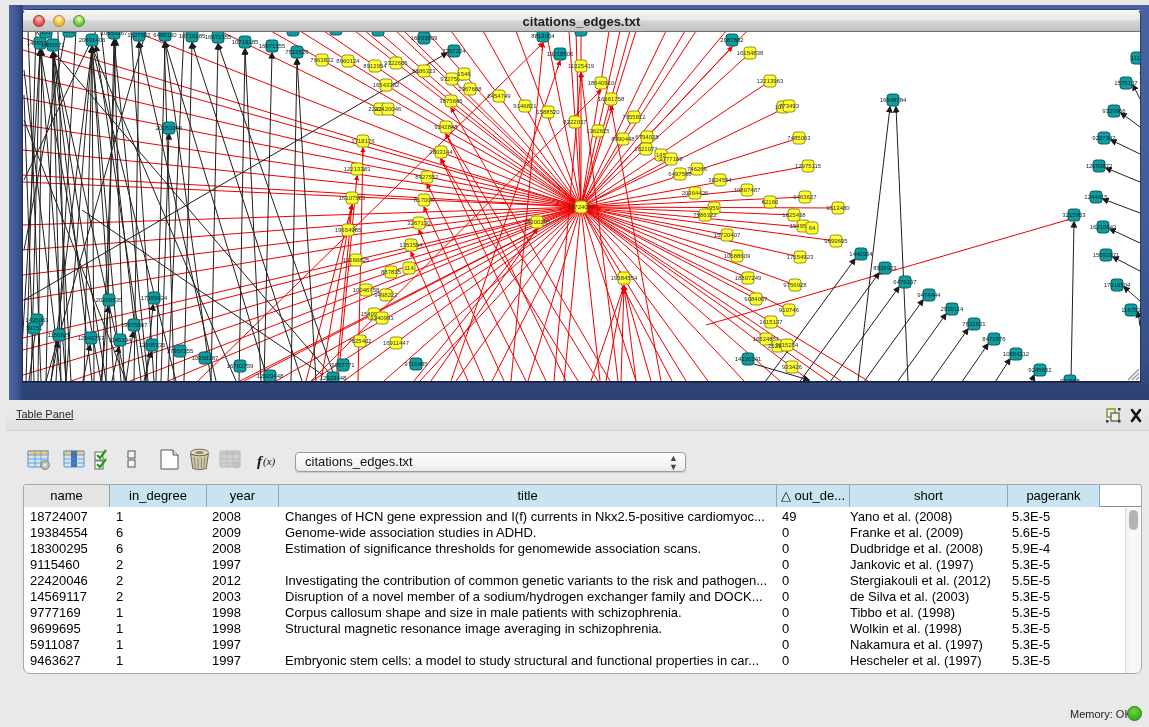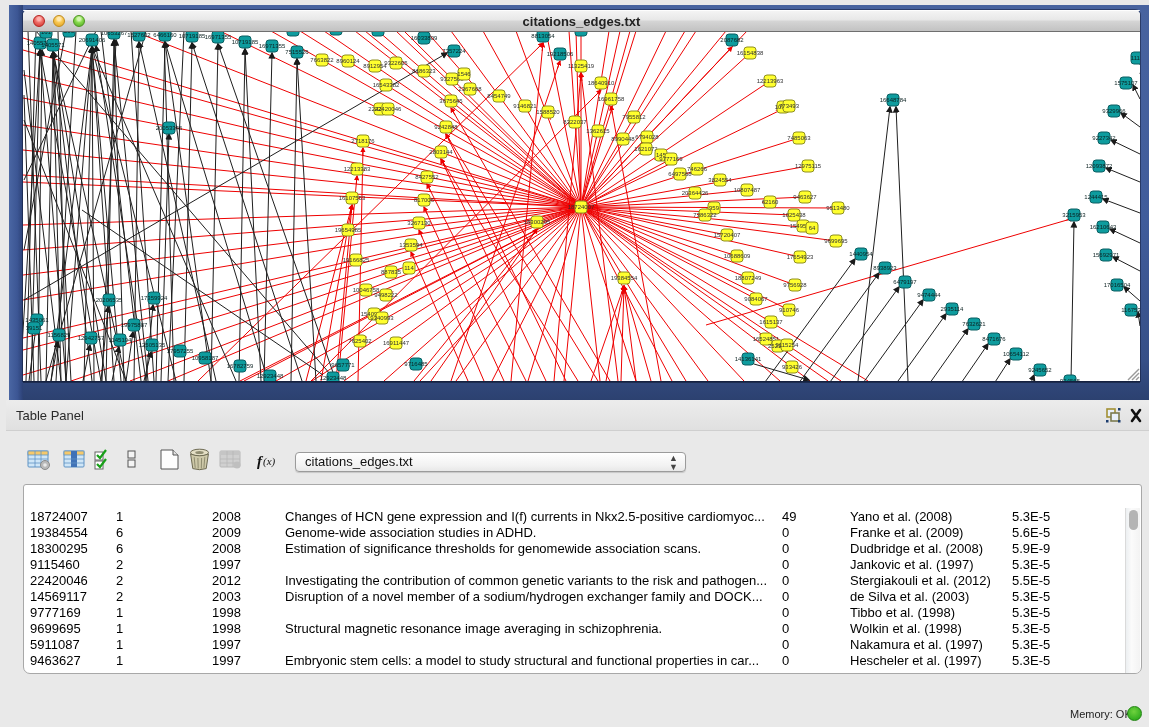--- a/index.html
+++ b/index.html
@@ -23,21 +23,21 @@
 #tbar .tl { position:absolute; top:0; width:100%; height:1px; background:#fdfdfd; border-radius:5px 5px 0 0;}
 #title { position:absolute; width:100%; text-align:center; top:4px; font-size:13px;
   font-weight:bold; color:#222; }
 .light { position:absolute; top:5px; width:12px; height:12px; border-radius:50%; }
 #lr { left:10px; background:radial-gradient(circle at 50% 30%,#ffb0ac 0 18%,#ec6b65 45%,#d3312a 100%); border:0.5px solid #b5221f;}
 #ly { left:30px; background:radial-gradient(circle at 50% 30%,#ffe9b0 0 18%,#f8c64e 45%,#dfa023 100%); border:0.5px solid #c08b1d;}
 #lg { left:50px; background:radial-gradient(circle at 50% 30%,#d2f5b0 0 18%,#84d84a 45%,#52a825 100%); border:0.5px solid #4d9421;}
 
 #tphead { position:absolute; left:0; top:400px; width:1146px; height:31px;
   background:linear-gradient(180deg,#ececec 0,#e0e0e0 100%); border-bottom:1px solid #cfcfcf; }
-#tphead .t { position:absolute; left:10px; top:8px; font-size:13px; color:#2a2a2a; }
+#tphead .t { position:absolute; left:10px; top:8px; font-size:11px; color:#2a2a2a;text-decoration:underline; }
 #tpbody { position:absolute; left:0; top:432px; width:1146px; height:295px; background:#e9e9e9; }
 
 #dd { position:absolute; left:289px; top:452px; width:391px; height:20px; border:1px solid #9b9b9b;
   border-radius:4px; background:linear-gradient(180deg,#ffffff,#f2f2f2 70%,#e8e8e8);
   font-size:13px; color:#111; line-height:18px; padding-left:9px;
   box-shadow:0 1px 1px rgba(0,0,0,.15); }
 #dd .ar { position:absolute; right:7px; top:1px; font-size:9px; color:#444; line-height:9px; }
 
 #pane { position:absolute; left:17px; top:484px; width:1119px; height:190px;
   border:1px solid #a8a8a8; border-radius:3px 3px 7px 7px; background:#fff; overflow:hidden; }
@@ -735,20 +735,29 @@
     <line x1="0" y1="8" x2="20" y2="8" stroke="#8f8f8f" stroke-width="0.8"></line>
     <line x1="0" y1="12" x2="20" y2="12" stroke="#8f8f8f" stroke-width="0.8"></line>
     <circle cx="17" cy="14" r="3.5" fill="#9e9e9e"></circle>
   </g>
 
   <text x="234" y="18" font-size="15" font-style="italic" font-weight="bold" font-family="Liberation Serif, serif" fill="#111">f</text>
   <text x="240" y="17" font-size="11" font-style="italic" font-family="Liberation Serif, serif" fill="#111">(x)</text>
 </svg>
 <div id="dd">citations_edges.txt<span class="ar">▲<br>▼</span></div>
 <div id="pane">
+  <div id="thead">
+    <span class="h0">name</span>
+        <span class="h1">in_degree</span>
+        <span class="h2">year</span>
+    <span class="h3">title</span>
+        <span class="h4">△ out_de...</span>
+        <span class="h5">short</span>
+    <span class="h6">pagerank</span>
+  </div>
   <div style="position:absolute;left:0;top:23px;width:1103px;height:166px;overflow:hidden">
   <div class="trow" style="top:1px">
 <span class="c0">18724007</span>
           <span class="c1">1</span>
           <span class="c2">2008</span>
           <span class="c3">Changes of HCN gene expression and I(f) currents in Nkx2.5-positive cardiomyoc...</span>
           <span class="c4">49</span>
           <span class="c5">Yano et al. (2008)</span>
           <span class="c6">5.3E-5</span>
         </div>
@@ -761,21 +770,21 @@
           <span class="c5">Franke et al. (2009)</span>
           <span class="c6">5.6E-5</span>
         </div>
 <div class="trow" style="top:33px">
 <span class="c0">18300295</span>
           <span class="c1">6</span>
           <span class="c2">2008</span>
           <span class="c3">Estimation of significance thresholds for genomewide association scans.</span>
           <span class="c4">0</span>
           <span class="c5">Dudbridge et al. (2008)</span>
-          <span class="c6">5.9E-9</span>
+          <span class="c6">5.9E-4</span>
         </div>
 <div class="trow" style="top:49px">
 <span class="c0">9115460</span>
           <span class="c1">2</span>
           <span class="c2">1997</span>
           <span class="c4">0</span>
           <span class="c5">Jankovic et al. (1997)</span>
           <span class="c6">5.3E-5</span>
         </div>
 <div class="trow" style="top:65px">
@@ -793,20 +802,21 @@
           <span class="c2">2003</span>
           <span class="c3">Disruption of a novel member of a sodium/hydrogen exchanger family and DOCK...</span>
           <span class="c4">0</span>
           <span class="c5">de Silva et al. (2003)</span>
           <span class="c6">5.3E-5</span>
         </div>
 <div class="trow" style="top:97px">
 <span class="c0">9777169</span>
           <span class="c1">1</span>
           <span class="c2">1998</span>
+          <span class="c3">Corpus callosum shape and size in male patients with schizophrenia.</span>
           <span class="c4">0</span>
           <span class="c5">Tibbo et al. (1998)</span>
           <span class="c6">5.3E-5</span>
         </div>
 <div class="trow" style="top:113px">
 <span class="c0">9699695</span>
           <span class="c1">1</span>
           <span class="c2">1998</span>
           <span class="c3">Structural magnetic resonance image averaging in schizophrenia.</span>
           <span class="c4">0</span>

